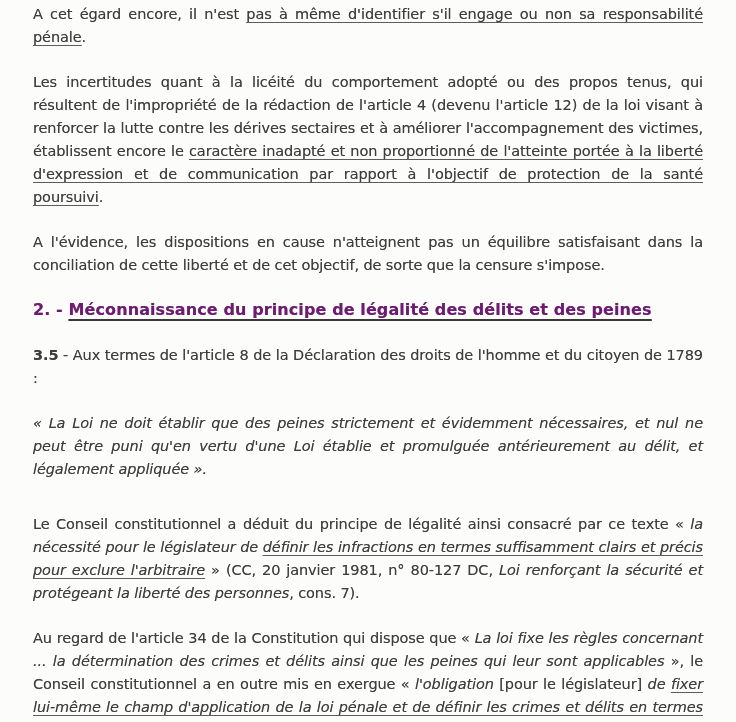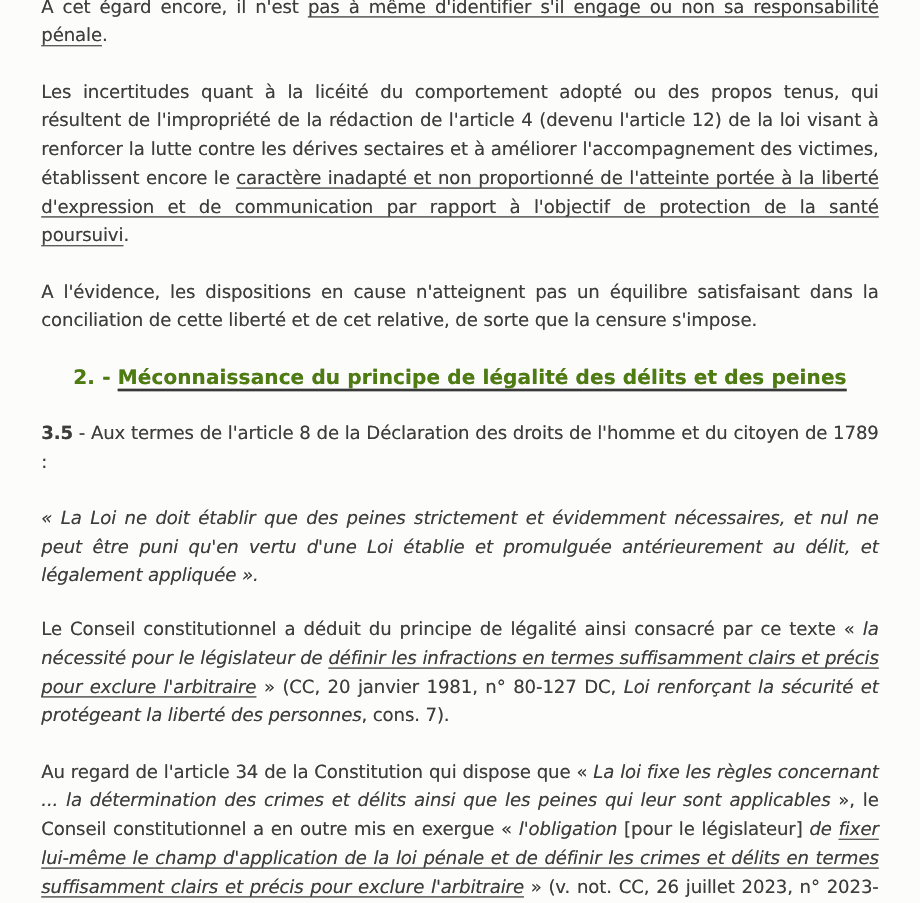--- a/index.html
+++ b/index.html
@@ -6,46 +6,46 @@
     margin: 0;
     padding: 0;
     background: #fcfcfa;
   }
   .page {
     position: relative;
     width: 736px;
     height: 722px;
     overflow: hidden;
     box-sizing: border-box;
-    padding: 0 33px;
+    padding: 8px 33px;
     background: #fcfcfa;
     font-family: "DejaVu Sans", "Liberation Sans", sans-serif;
     font-size: 14.5px;
     line-height: 23px;
     color: #3d3d3d;
     letter-spacing: -0.1px;
     text-shadow: 0 0 0.5px rgba(55,55,55,0.55);
   }
   .block {
     margin: 0 0 22px 0;
     text-align: justify;
   }
   h2.block {
     font-size: 16px;
     line-height: 24px;
     font-weight: 700;
     letter-spacing: 0.1px;
-    color: #4d7c0f;
-    text-align: center;
+    color: #701a75;
+    text-align: left;
   }
   
   .para-responsabilite-penale { margin-top: -5px; }
   .para-evidence             { margin-bottom: 21px; }
   .heading-legalite          { margin-bottom: 22px; }
-  .quote-ddhc-art8           { margin-bottom: 20px; }
+  .quote-ddhc-art8           { margin-bottom: 32px; }
   .para-conseil-constitutionnel { }
   .para-article-34           { margin-bottom: 0; }
 
   
   .run-n  { }
   .run-b  { font-weight: 700; }
   .run-i  { font-style: italic; }
   .run-u  {
     text-decoration: underline;
     text-decoration-thickness: 1px;
@@ -66,19 +66,19 @@
     text-decoration-color: #383838;
     text-underline-offset: 4px;
   }
 </style>
 </head>
 <body>
 
 <main class="page">
     <p class="block para-responsabilite-penale"><span class="run-n">A cet égard encore, il n'est </span><span class="run-u">pas à même d'identifier s'il engage ou non sa responsabilité pénale</span><span class="run-n">.</span></p>
     <p class="block para-incertitudes"><span class="run-n">Les incertitudes quant à la licéité du comportement adopté ou des propos tenus, qui résultent de l'impropriété de la rédaction de l'article 4 (devenu l'article 12) de la loi visant à renforcer la lutte contre les dérives sectaires et à améliorer l'accompagnement des victimes, établissent encore le </span><span class="run-u">caractère inadapté et non proportionné de l'atteinte portée à la liberté d'expression et de communication par rapport à l'objectif de protection de la santé poursuivi</span><span class="run-n">.</span></p>
-    <p class="block para-evidence"><span class="run-n">A l'évidence, les dispositions en cause n'atteignent pas un équilibre satisfaisant dans la conciliation de cette liberté et de cet relative, de sorte que la censure s'impose.</span></p>
+    <p class="block para-evidence"><span class="run-n">A l'évidence, les dispositions en cause n'atteignent pas un équilibre satisfaisant dans la conciliation de cette liberté et de cet objectif, de sorte que la censure s'impose.</span></p>
     <h2 class="block heading-legalite"><span class="run-b">2. - </span><span class="run-bu">Méconnaissance du principe de légalité des délits et des peines</span></h2>
     <p class="block para-2-1"><span class="run-b">3.5</span><span class="run-n"> - Aux termes de l'article 8 de la Déclaration des droits de l'homme et du citoyen de 1789 :</span></p>
     <p class="block quote-ddhc-art8"><span class="run-i">« La Loi ne doit établir que des peines strictement et évidemment nécessaires, et nul ne peut être puni qu'en vertu d'une Loi établie et promulguée antérieurement au délit, et légalement appliquée ».</span></p>
     <p class="block para-conseil-constitutionnel"><span class="run-n">Le Conseil constitutionnel a déduit du principe de légalité ainsi consacré par ce texte « </span><span class="run-i">la nécessité pour le législateur de </span><span class="run-iu">définir les infractions en termes suffisamment clairs et précis pour exclure l'arbitraire</span><span class="run-n"> » (CC, 20 janvier 1981, n° 80-127 DC, </span><span class="run-i">Loi renforçant la sécurité et protégeant la liberté des personnes</span><span class="run-n">, cons. 7).</span></p>
     <p class="block para-article-34"><span class="run-n">Au regard de l'article 34 de la Constitution qui dispose que « </span><span class="run-i">La loi fixe les règles concernant ... la détermination des crimes et délits ainsi que les peines qui leur sont applicables</span><span class="run-n"> », le Conseil constitutionnel a en outre mis en exergue « </span><span class="run-i">l'obligation</span><span class="run-n"> [pour le législateur] </span><span class="run-i">de </span><span class="run-iu">fixer lui-même le champ d'application de la loi pénale et de définir les crimes et délits en termes suffisamment clairs et précis pour exclure l'arbitraire</span><span class="run-n"> » (v. not. CC, 26 juillet 2023, n° 2023-853 DC, Loi relative à la programmation militaire pour les années 2024 à 2030).</span></p>
   </main>
 
 </body></html>

